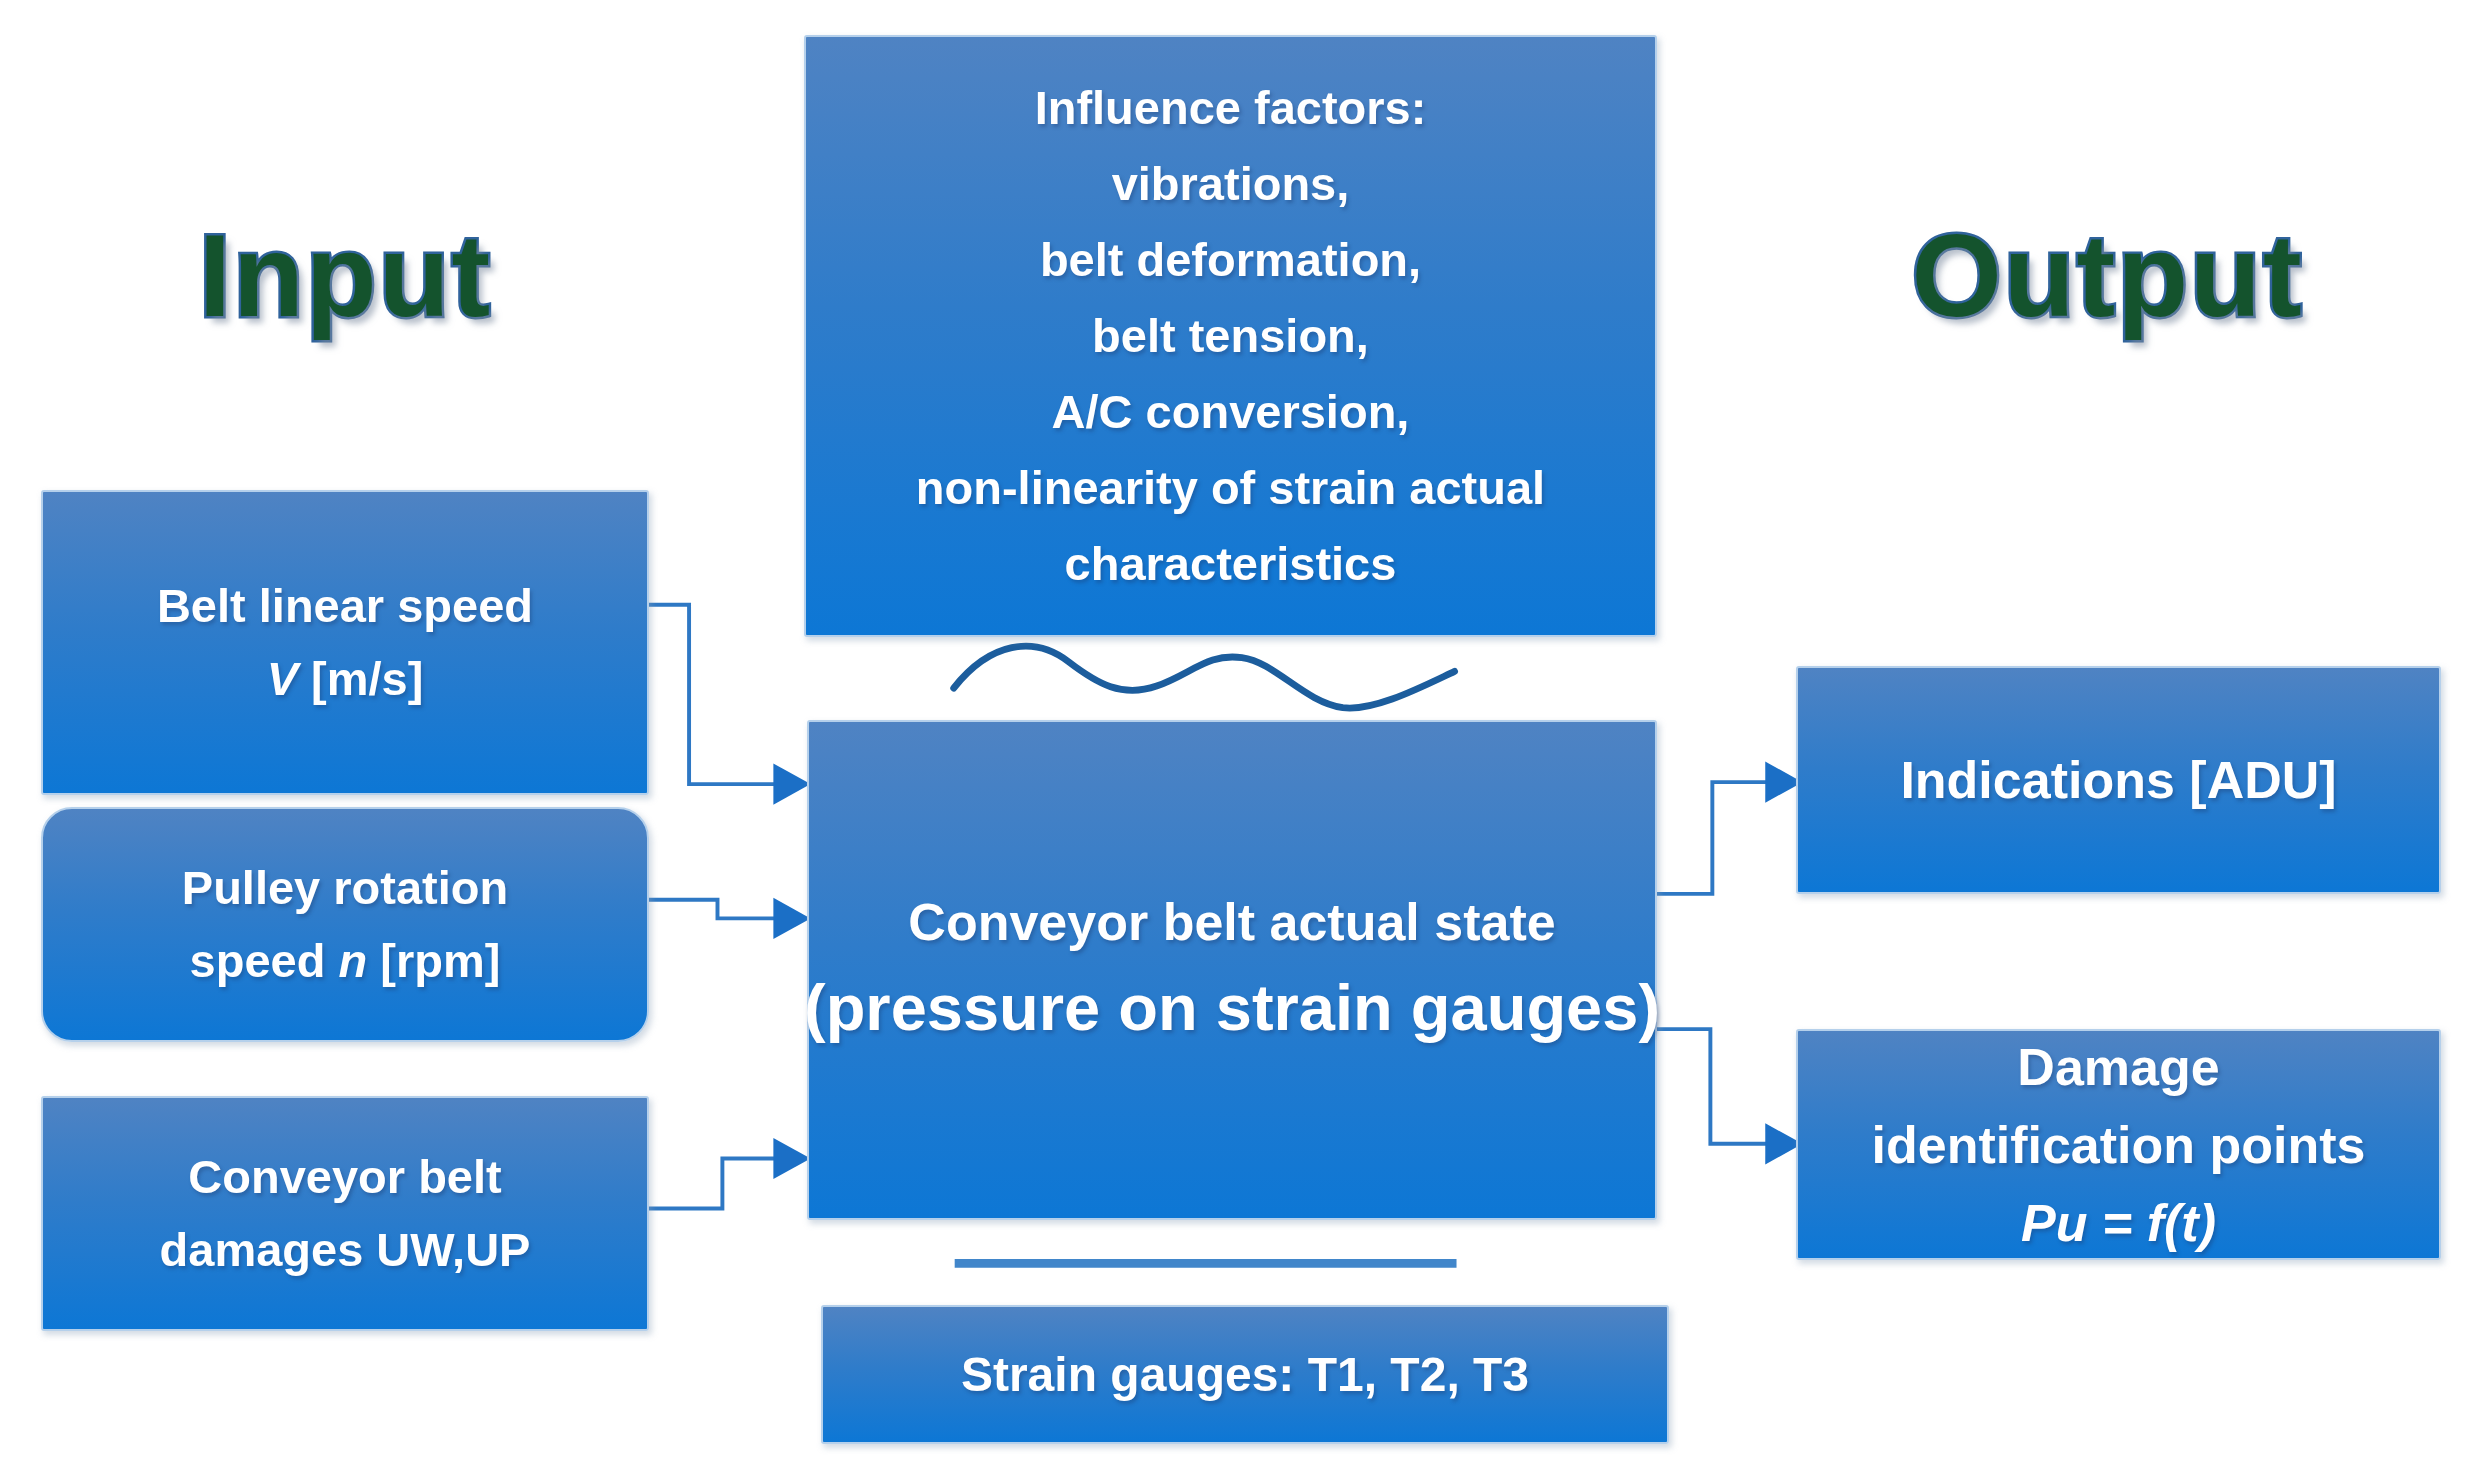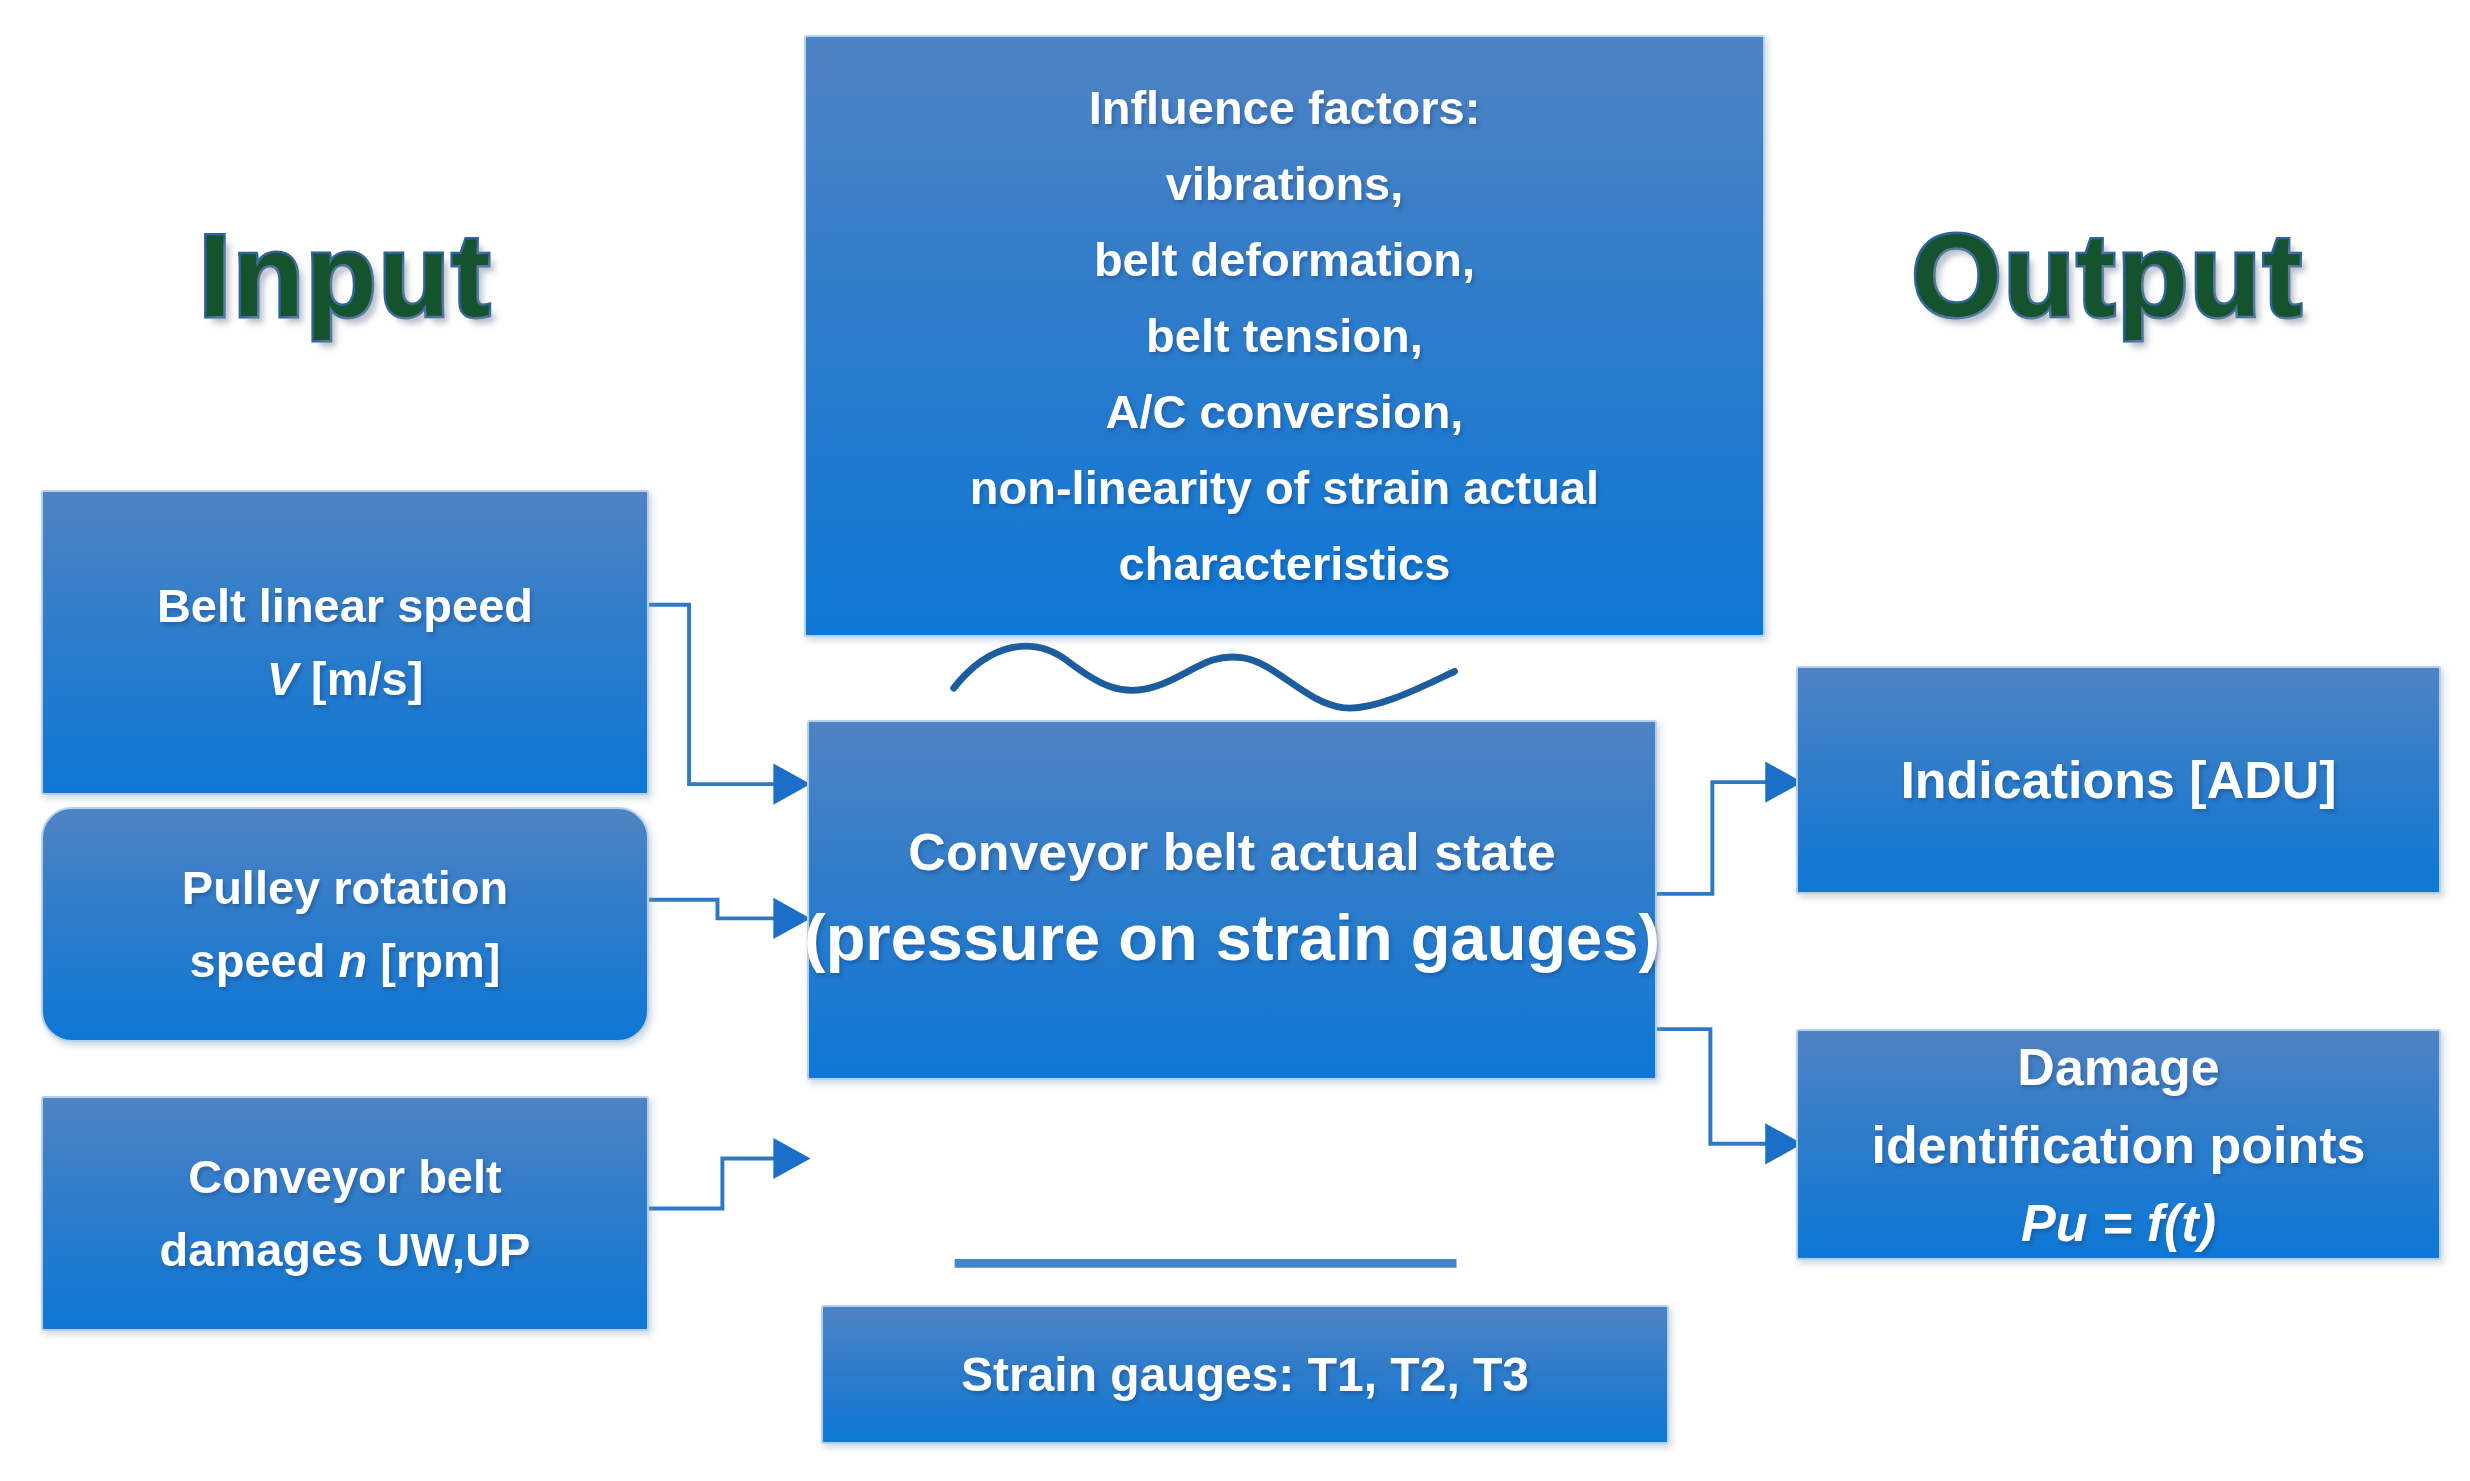--- a/index.html
+++ b/index.html
@@ -35,22 +35,22 @@
     box-shadow:2.9px 3.9px 5.9px rgba(140,160,185,0.38);
     display:flex;
     flex-direction:column;
     align-items:center;
     justify-content:center;
     color:#ffffff;
     text-align:center;
     text-shadow:2px 2.9px 3.9px rgba(25,55,105,0.35);
   }
   .bluebox .ln{white-space:pre;}
-  #influence-box{left:804px;top:35px;width:961px;height:602px;font-size:47px;font-weight:700;line-height:1.62;}
-  #state-box{left:807px;top:720px;width:850px;height:360px;}
+  #influence-box{left:804px;top:35px;width:853px;height:602px;font-size:47px;font-weight:700;line-height:1.62;}
+  #state-box{left:807px;top:720px;width:850px;height:500px;}
   #state-box .t1{font-size:52px;font-weight:700;line-height:1.45;}
   #state-box .t2{font-size:65px;font-weight:700;line-height:1.45;}
   .inbox{left:41px;width:608px;font-size:47px;font-weight:700;line-height:1.55;}
   #in-box-1{top:490px;height:305px;}
   #in-box-2{top:807px;height:235px;border-radius:31px;}
   #in-box-3{top:1096px;height:235px;}
   .outbox{left:1796px;width:645px;font-size:52px;font-weight:700;line-height:1.5;}
   #out-box-1{top:666px;height:228px;}
   #out-box-2{top:1029px;height:231px;}
   #gauges-box{left:821px;top:1305px;width:848px;height:139px;font-size:48px;font-weight:700;}

